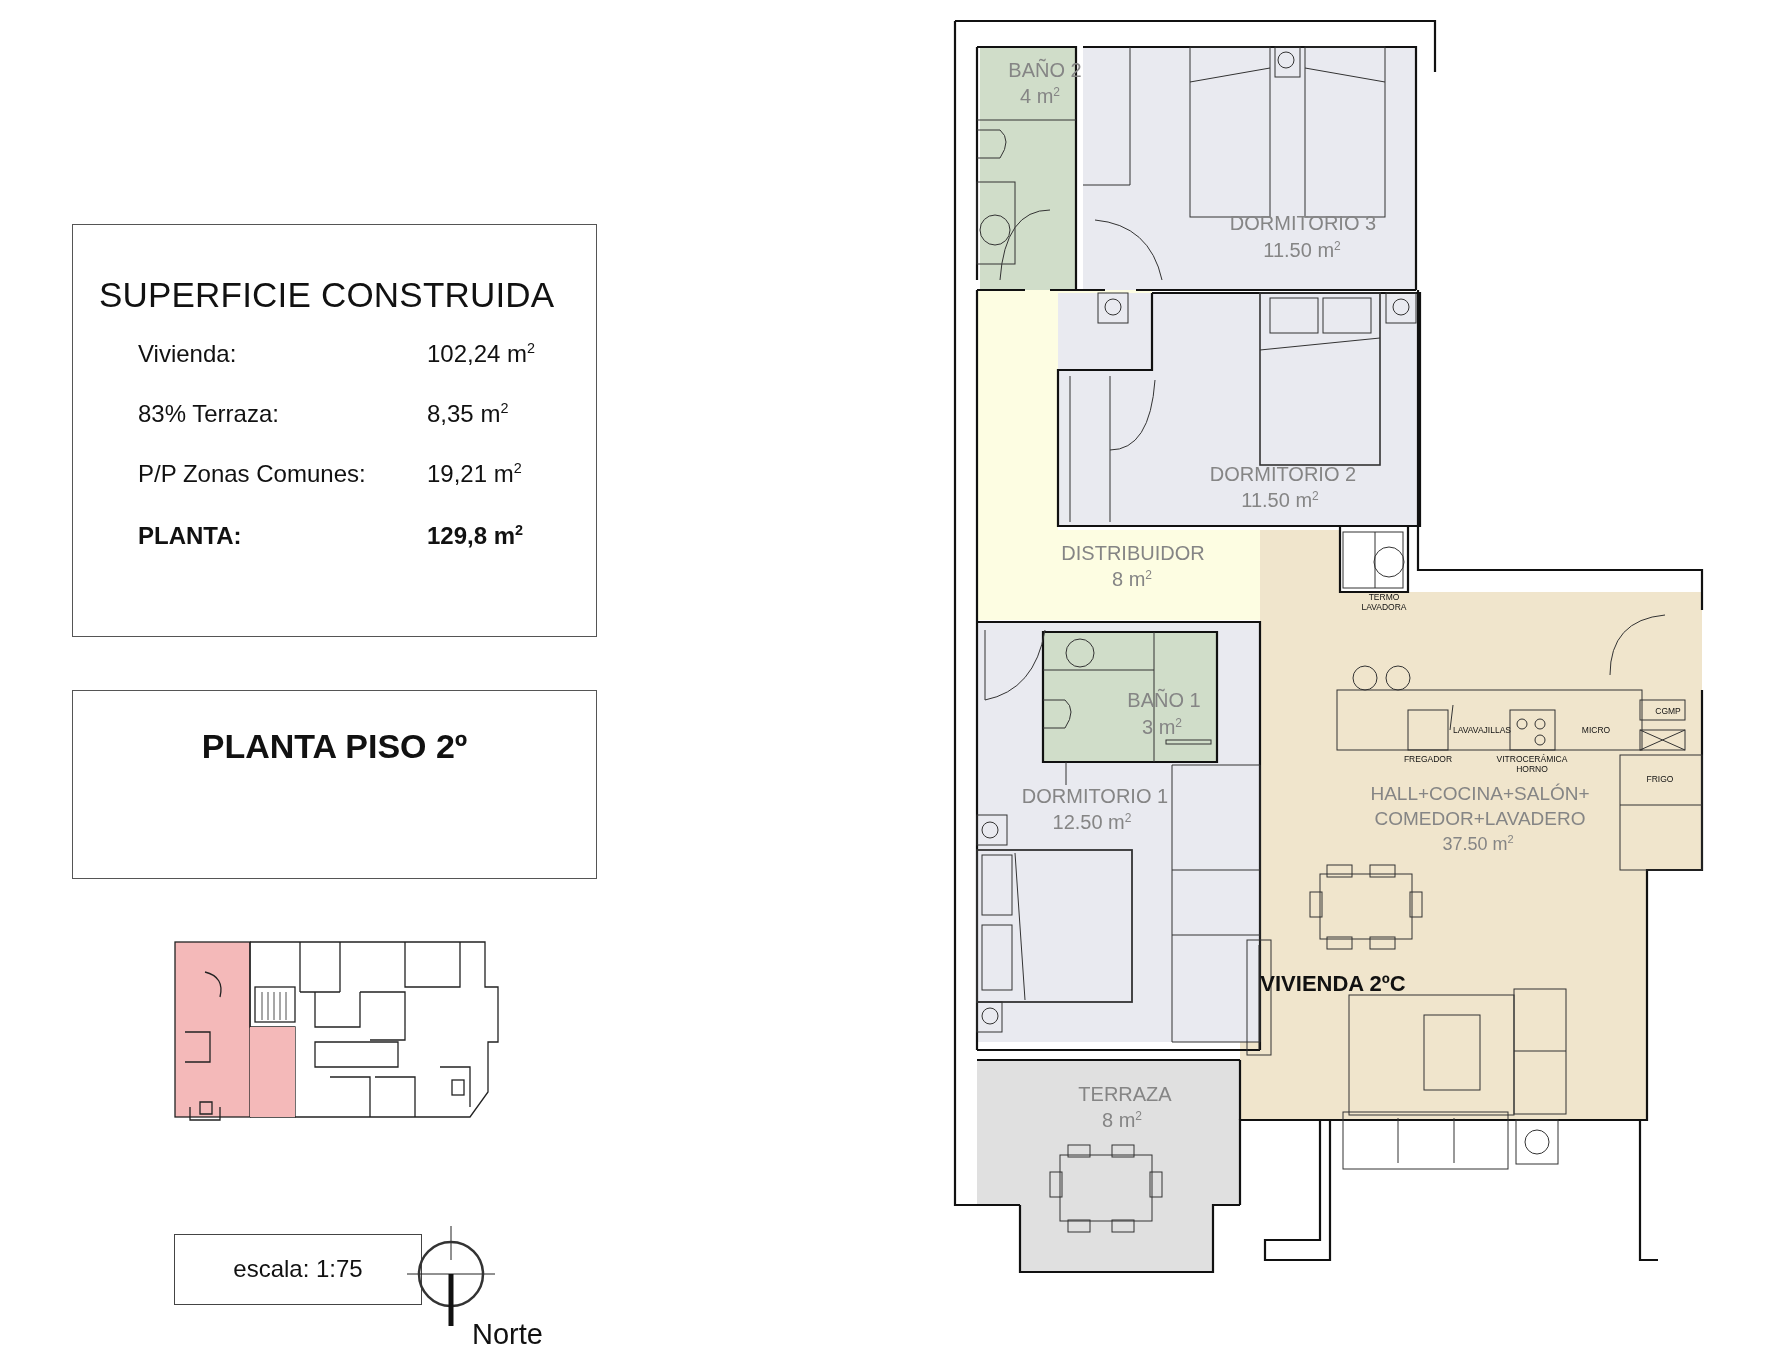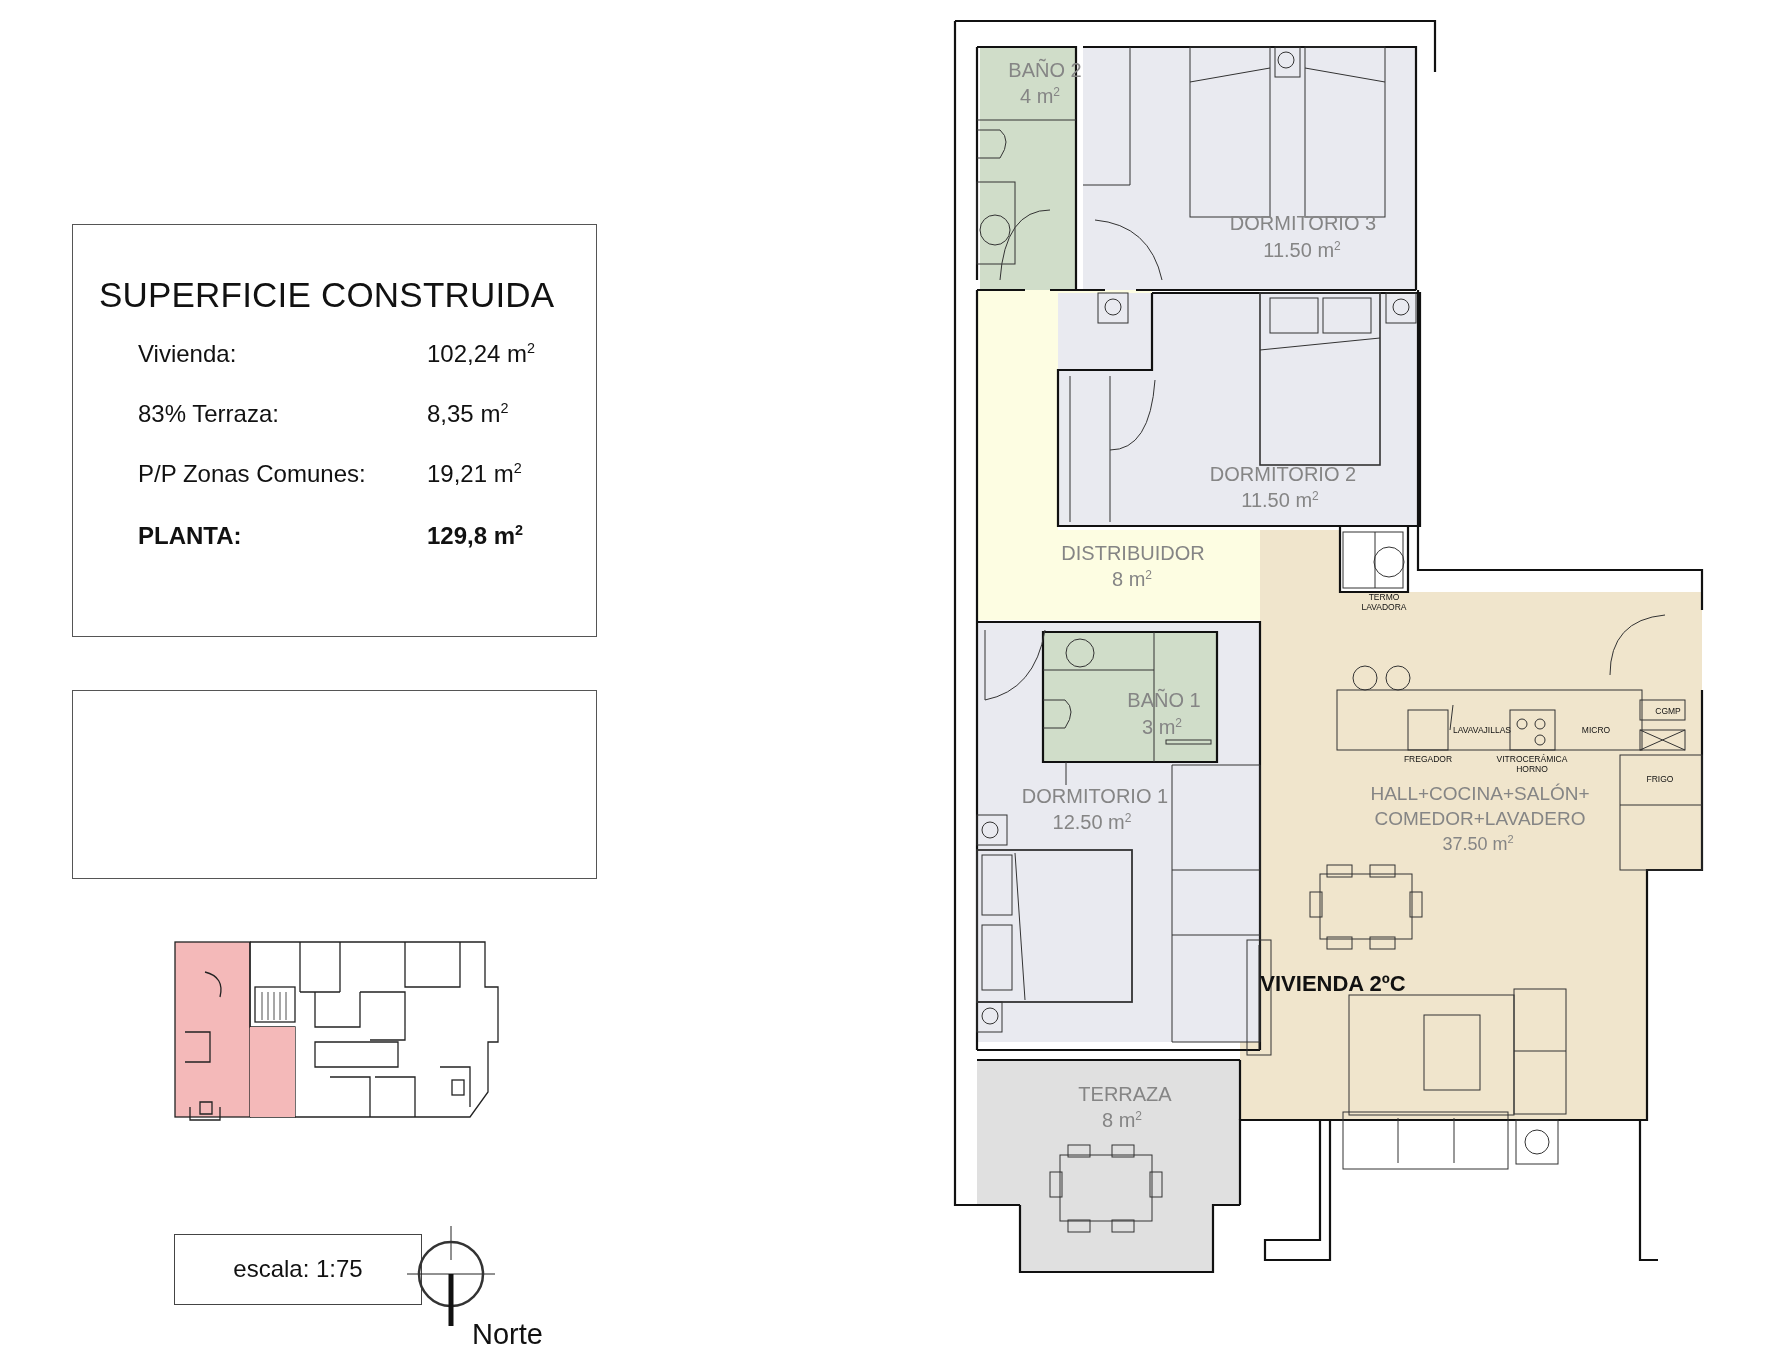--- a/index.html
+++ b/index.html
@@ -40,20 +40,21 @@
     <span class="lbl">P/P Zonas Comunes:</span>
     <span class="val"><span>19,21 m</span><sup>2</sup></span>
   </div>
   <div class="srow bold" style="top:297px;">
     <span class="lbl">PLANTA:</span>
     <span class="val"><span>129,8 m</span><sup>2</sup></span>
   </div>
 </div>
 
 <div class="box" id="title-box">
+  <div class="title-line" style="top:36px;">PLANTA PISO 2º</div>
 </div>
 
 <svg id="keyplan" viewBox="0 0 330 200">
   <g fill="none" stroke="#222" stroke-width="1.3">
     <rect x="5" y="10" width="75" height="175" fill="#f4b9b9"></rect>
     <path d="M80,10 L80,95 L125,95 L125,185 L80,185" fill="#f4b9b9"></path>
     <rect x="80" y="95" width="45" height="90" fill="#f4b9b9" stroke="none"></rect>
     <path d="M80,10 L315,10 L315,55 L328,55 L328,110 L318,110 L318,160 L300,185 L125,185"></path>
     <path d="M130,10 L130,60 M170,10 L170,60 M235,10 L235,55 L290,55 L290,10 M130,60 L170,60"></path>
     <rect x="85" y="55" width="40" height="35"></rect>

